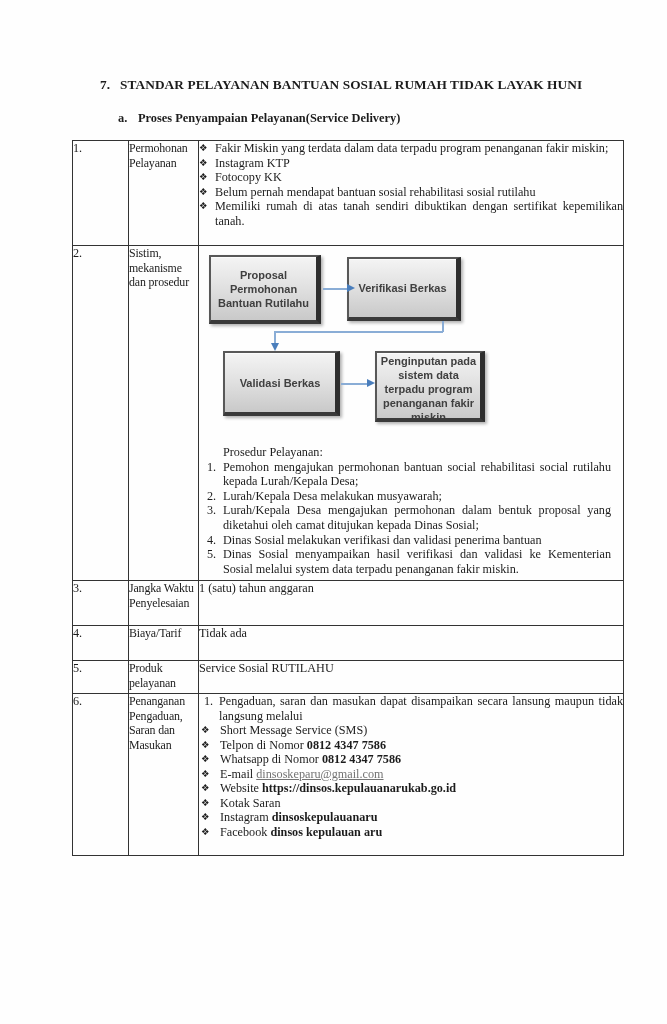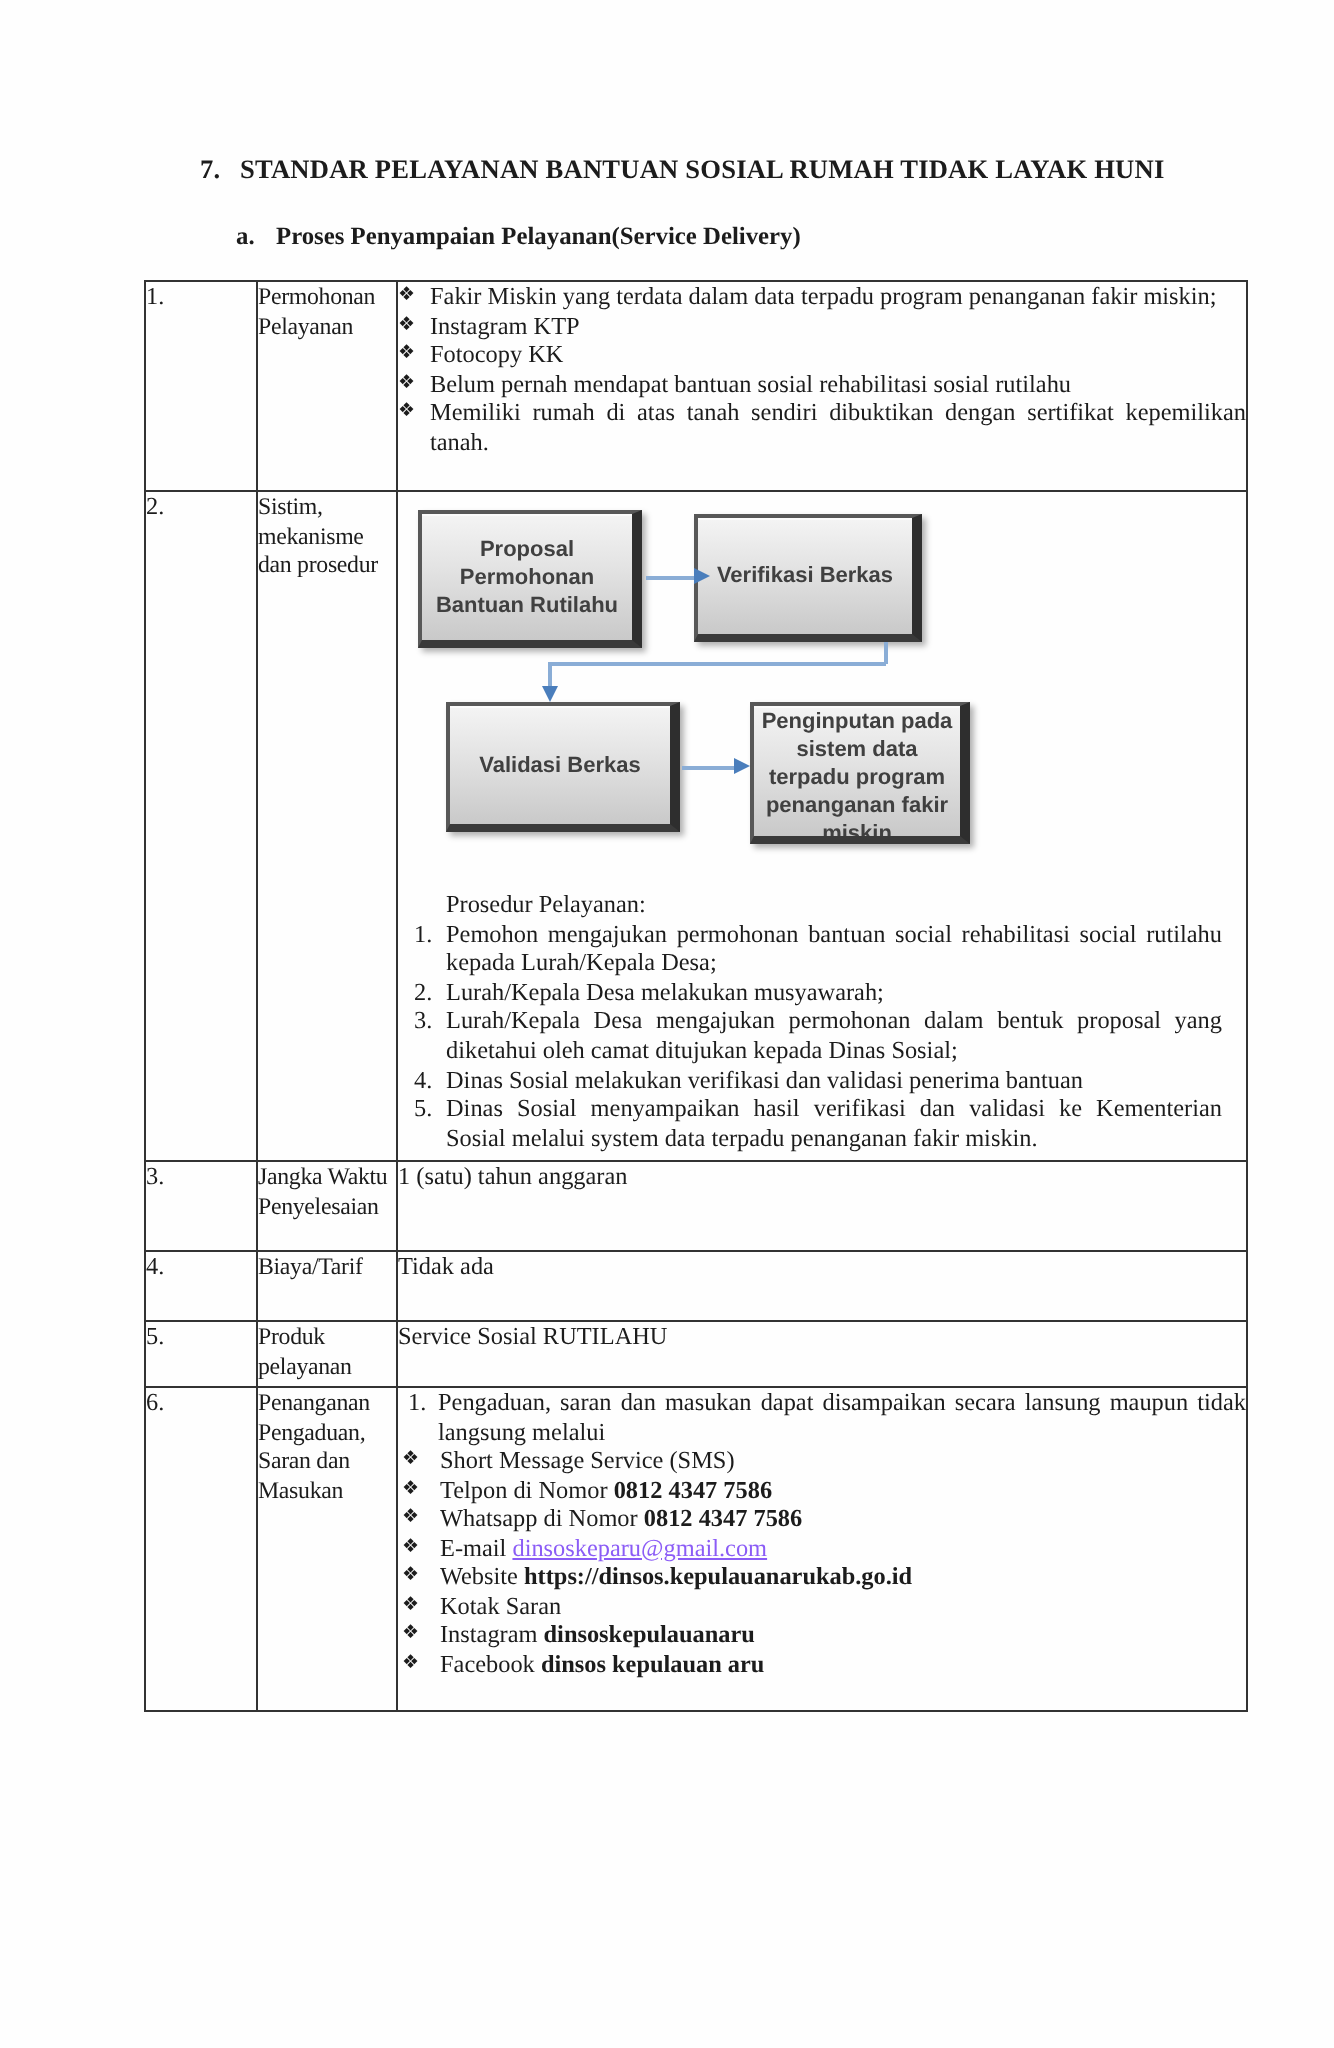--- a/index.html
+++ b/index.html
@@ -29,21 +29,21 @@
   td.k-cell  { padding:3px 1px 0 5px; font-size:11.9px; letter-spacing:-.15px; line-height:14.5px; }
   td.d-cell  { padding:3px 8px 0 6px; line-height:14.5px; }
 
   
   .li { display:flex; align-items:flex-start; }
   .mk { flex:0 0 16px; }
   .mk.dia { font-family:"DejaVu Sans","Liberation Sans",sans-serif; font-size:9.5px; line-height:14.5px; }
   .tx { flex:1 1 auto; }
   .just { text-align:justify; }
   .b   { font-weight:bold; }
-  a.lnk { color:#8b5cf6; text-decoration:underline; cursor:pointer; }
+  a.lnk { color:#737373; text-decoration:underline; cursor:pointer; }
 
   
   td.flow-cell { padding:0; }
   .flow { position:relative; height:196px; }
   .fbox {
     position:absolute; box-sizing:border-box;
     background:linear-gradient(180deg,#f4f4f4 0%,#e2e2e2 45%,#c9c9c9 100%);
     border:2px solid #585858; border-right:5px solid #2e2e2e; border-bottom:4px solid #3a3a3a;
     box-shadow:2px 2px 3px rgba(0,0,0,.30), inset 0 1px 0 #fbfbfb;
     display:flex; align-items:center; justify-content:center; text-align:center;

